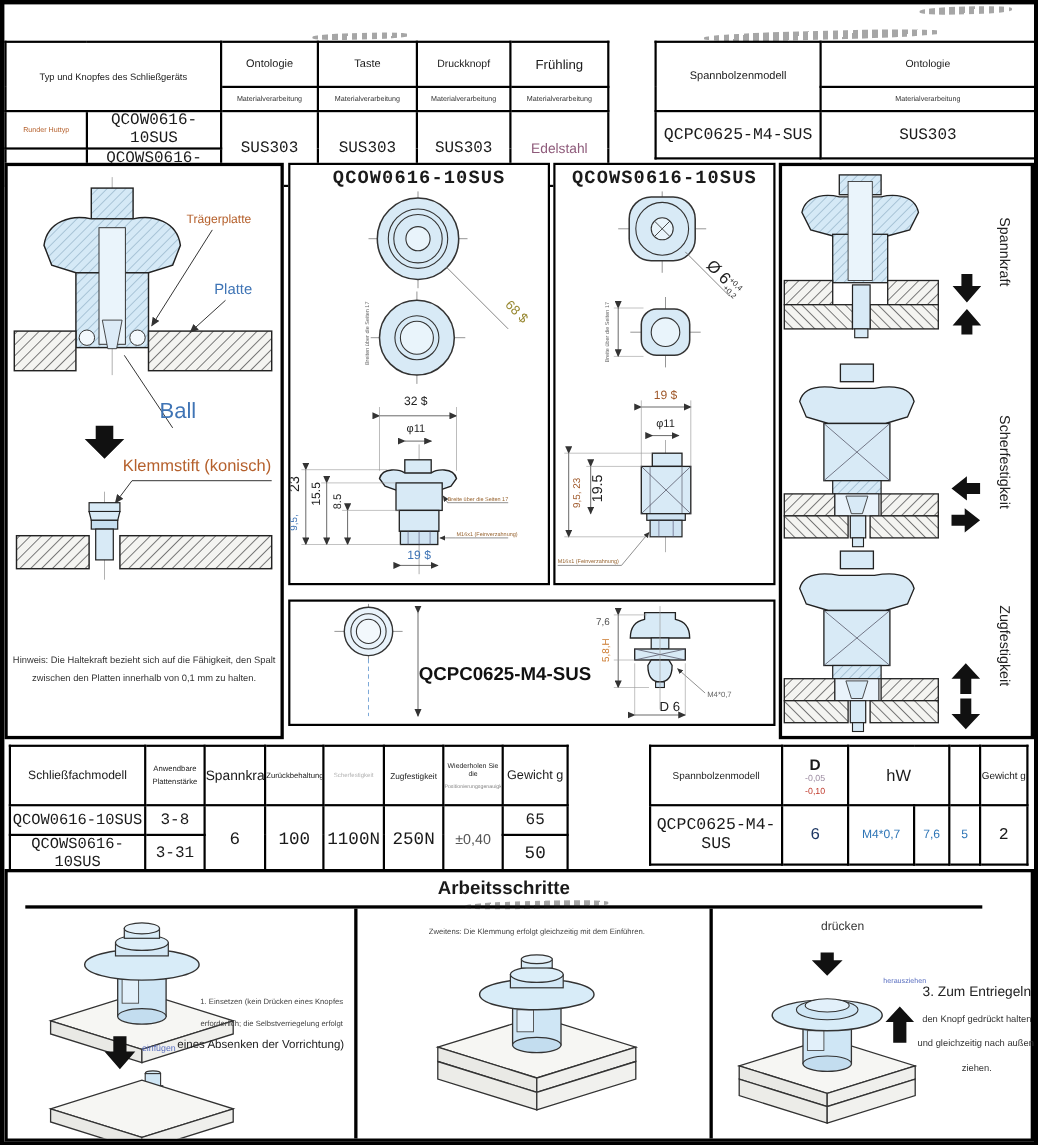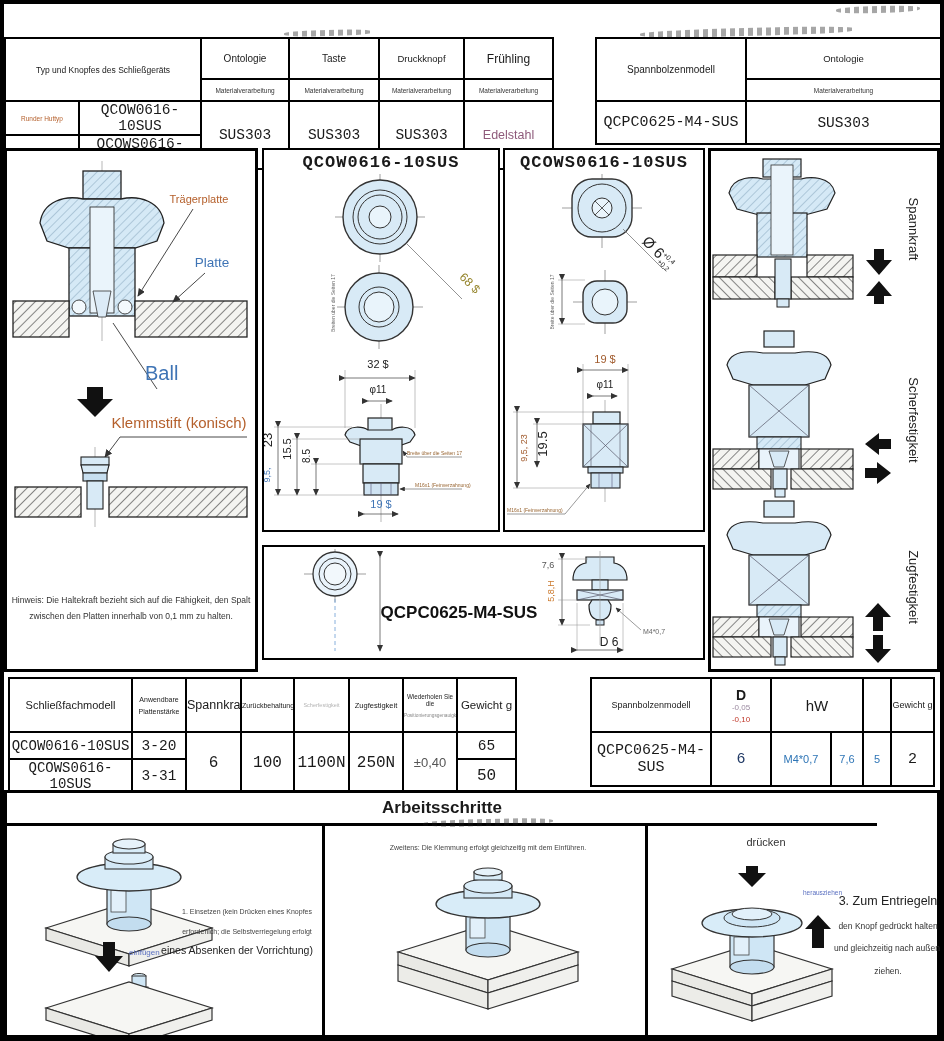--- a/index.html
+++ b/index.html
@@ -385,21 +385,21 @@
       <td style="font-size:5.5px;color:#b3b3b3">Scherfestigkeit</td>
       <td style="font-size:7.5px">Zugfestigkeit</td>
       <td>
         <div style="font-size:6.3px">Wiederholen Sie die</div>
             <div style="font-size:4.8px;color:#888;margin-top:6px">Positionierungsgenauigkeit</div>
       </td>
       <td style="font-size:11.5px">Gewicht g</td>
     </tr>
     <tr style="height:27px">
       <td class="mono" style="font-size:14px">QCOW0616-10SUS</td>
-      <td class="mono" style="font-size:14.5px">3-20</td>
+      <td class="mono" style="font-size:14.5px">3-8</td>
       <td class="mono" rowspan="2" style="font-size:16px">6</td>
       <td class="mono" rowspan="2" style="font-size:16px">100</td>
       <td class="mono" rowspan="2" style="font-size:16px">1100N</td>
       <td class="mono" rowspan="2" style="font-size:16px">250N</td>
       <td rowspan="2" style="font-size:13px;color:#555">±0,40</td>
       <td class="mono" style="font-size:14.5px">65</td>
     </tr>
     <tr style="height:27px">
       <td class="mono" style="font-size:14px">QCOWS0616-10SUS</td>
       <td class="mono" style="font-size:14.5px">3-31</td>
@@ -434,21 +434,21 @@
       <td class="mono" style="font-size:15px;color:#1f3864">6</td>
       <td style="font-size:11px;color:#2e75b6">M4*0,7</td>
       <td style="font-size:11px;color:#2e75b6">7,6</td>
       <td style="font-size:11px;color:#2e75b6">5</td>
       <td class="mono" style="font-size:15px">2</td>
     </tr>
   </tbody>
     </table>
 
   <div class="bx3" style="left:4px;top:790px;width:936px;height:248px">
-    <div class="abs" style="left:0;top:0;width:870px;height:30px;border-bottom:3px solid #000;text-align:center;line-height:30px;font-size:17px;font-weight:bold">Arbeitsschritte</div>
+    <div class="abs" style="left:16px;top:0;width:870px;height:30px;border-bottom:3px solid #000;text-align:center;line-height:30px;font-size:17px;font-weight:bold">Arbeitsschritte</div>
     <div class="smudge" style="left:416px;top:26px;width:130px;height:7px"></div>
 
     <div class="steps-panel" style="left:0;top:33px;width:318px;height:209px;border-right:3px solid #000">
       <svg class="abs" style="left:14px;top:4px" width="210" height="205" viewBox="0 0 210 205">
         <g>
           <path d="M25,98 L108,72 L191,98 L108,124 Z" fill="#f6f6f3" stroke="#333" stroke-width="1.2"></path>
           <path d="M25,98 L25,110 L108,136 L108,124 Z" fill="#e9e9e5" stroke="#333" stroke-width="1.2"></path>
           <path d="M108,124 L108,136 L191,110 L191,98 Z" fill="#efefec" stroke="#333" stroke-width="1.2"></path>
           <rect x="86" y="50" width="44" height="44" fill="#cfe6f5" stroke="#333" stroke-width="1.2"></rect>
           <ellipse cx="108" cy="94" rx="22" ry="7" fill="#c3ddef" stroke="#333" stroke-width="1.1"></ellipse>

